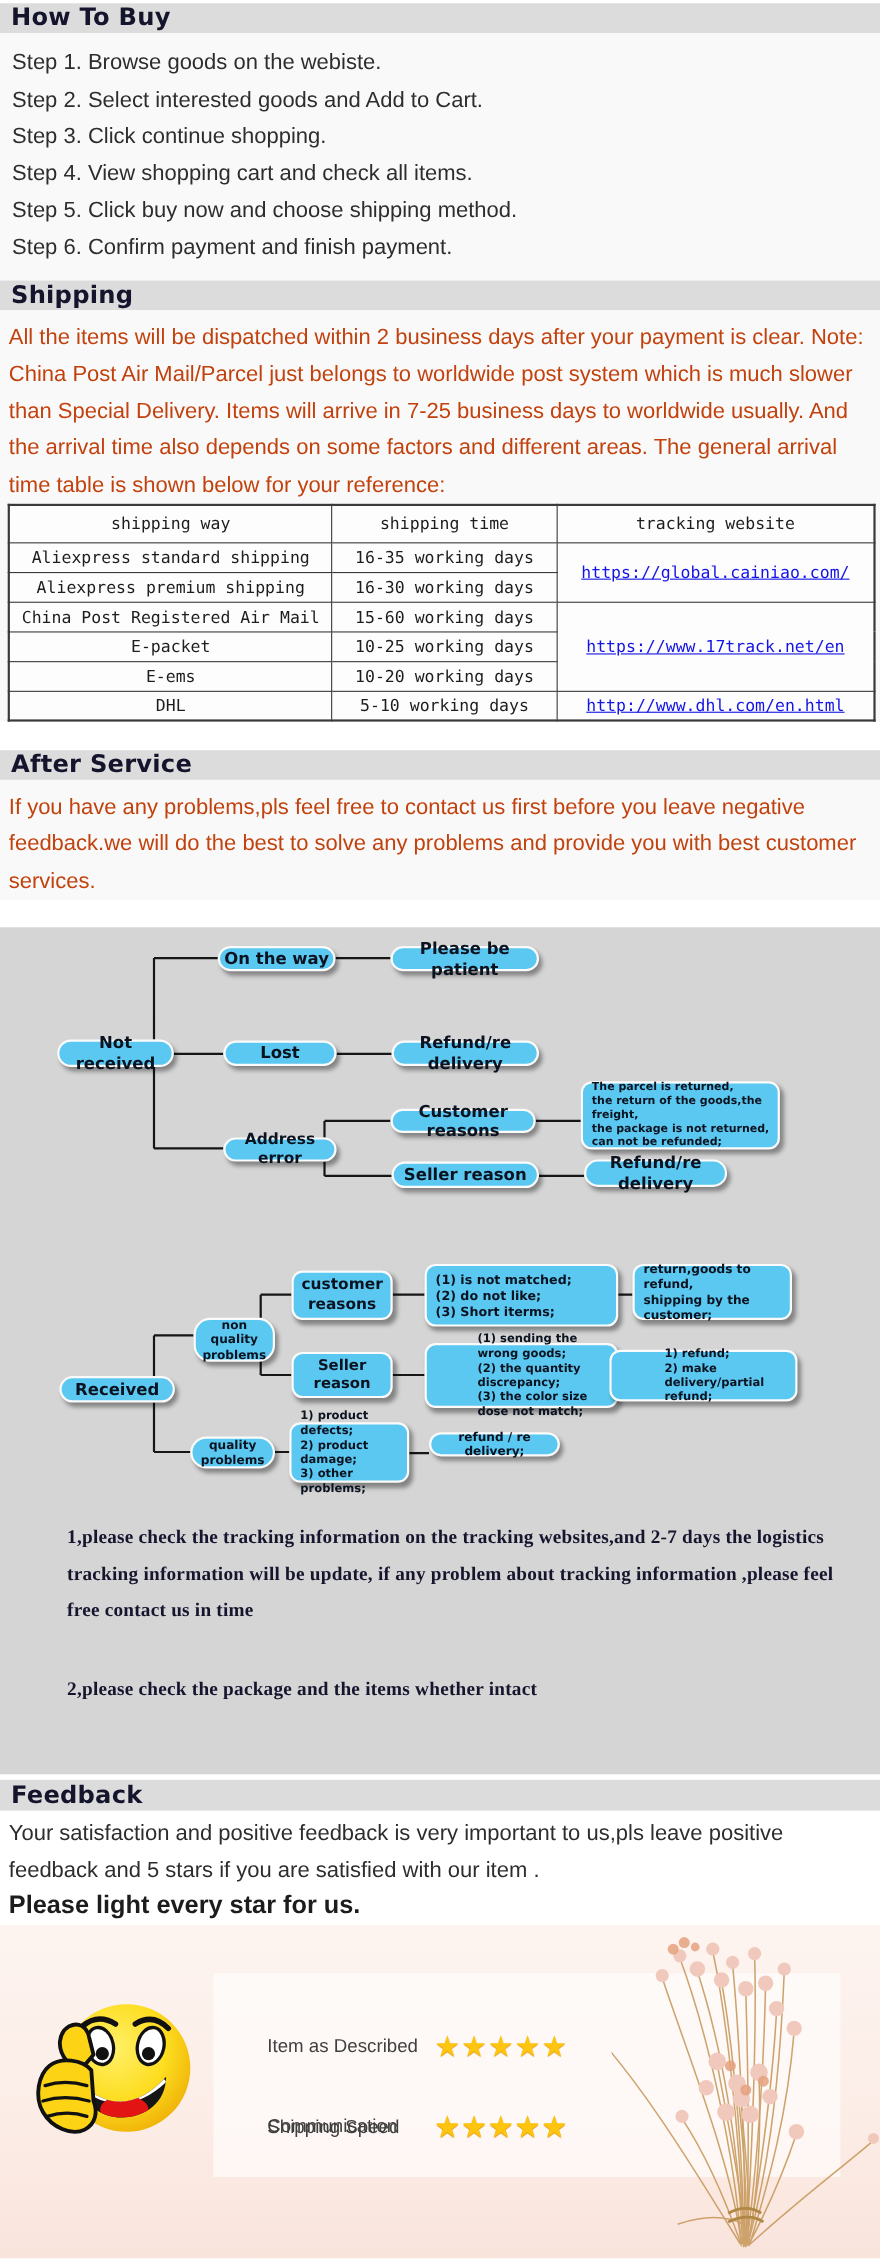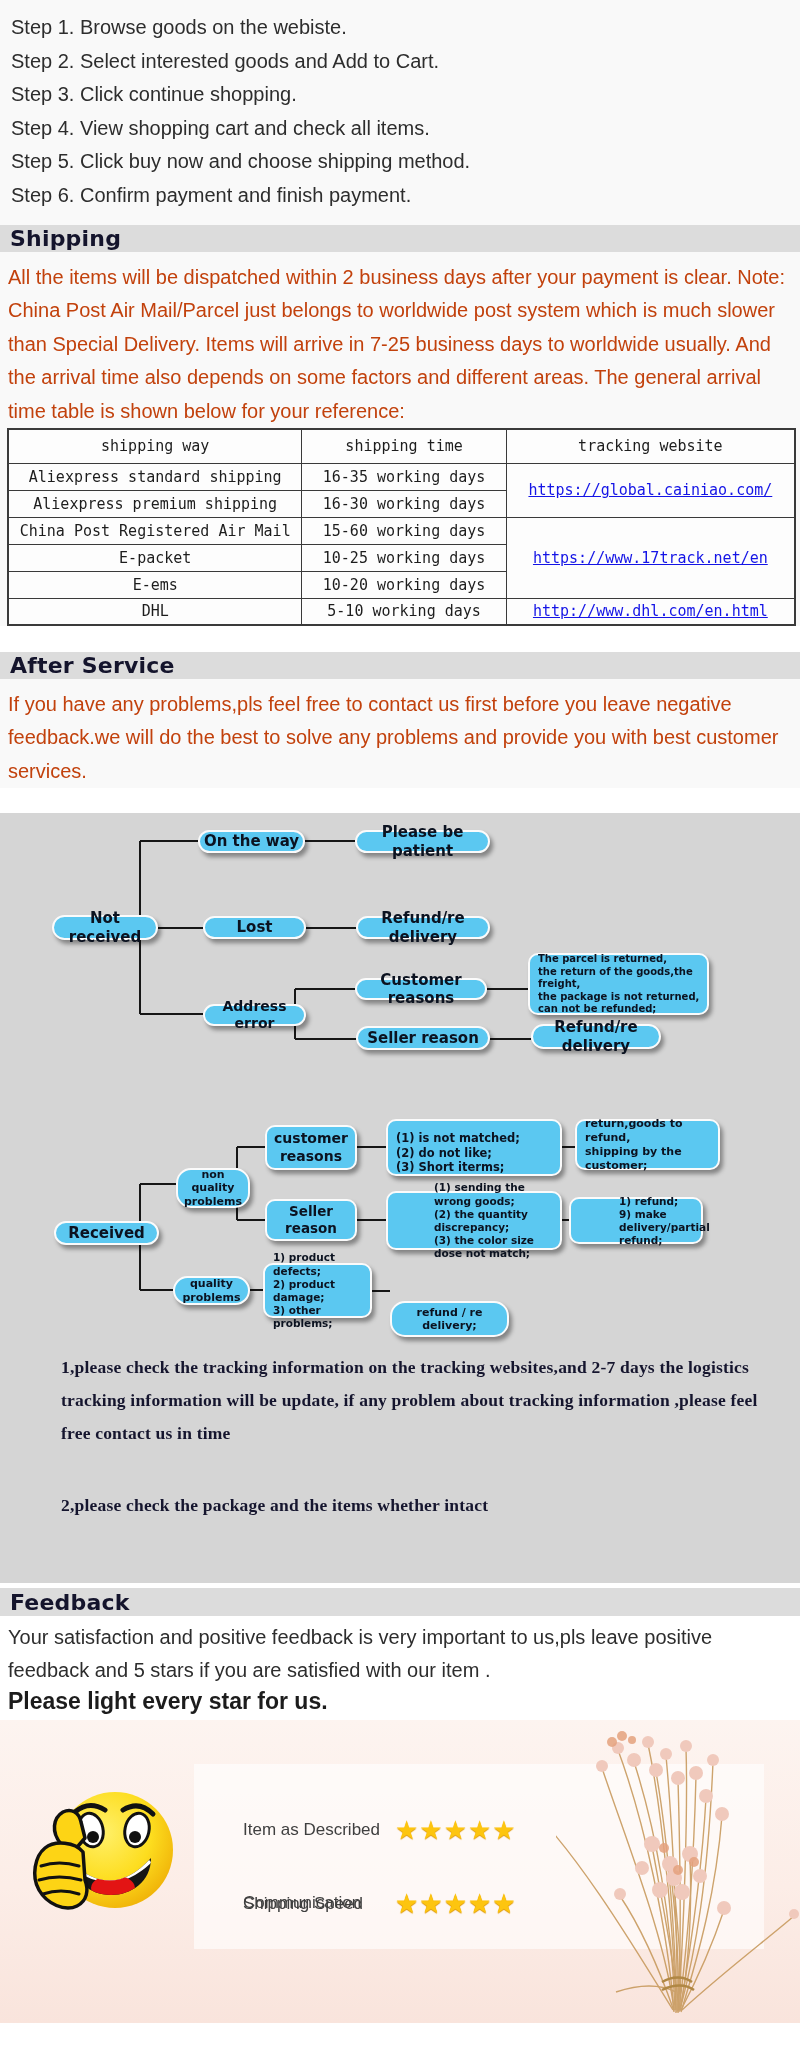--- a/index.html
+++ b/index.html
@@ -76,20 +76,21 @@
   .stars { display:flex; gap:1px; }
   .star { font-size:26px; line-height:26px; color:#fdc50f; text-shadow:0 1px 1px #de9808; }
   .smiley-svg { position:absolute; left:25px; top:62px; }
   .flowers-svg { position:absolute; left:556px; top:0; }
 </style>
 </head>
 <body>
 
 <div class="page">
 
+  <div class="sec-header howto-header">How To Buy</div>
   <div class="steps content-bg">
     <div class="step-line">Step 1. Browse goods on the webiste.</div>
     <div class="step-line">Step 2. Select interested goods and Add to Cart.</div>
     <div class="step-line">Step 3. Click continue shopping.</div>
     <div class="step-line">Step 4. View shopping cart and check all items.</div>
     <div class="step-line">Step 5. Click buy now and choose shipping method.</div>
     <div class="step-line">Step 6. Confirm payment and finish payment.</div>
   </div>
 
   <div class="sec-header">Shipping</div>
@@ -167,54 +168,54 @@
       <div>can not be refunded;</div>
     </div>
     <div class="node pill" style="left:203px;top:191px;width:103px;height:22px;font-size:14px;">Address error</div>
     <div class="node pill" style="left:356px;top:213px;width:134px;height:24px;font-size:15px;">Seller reason</div>
     <div class="node pill" style="left:531px;top:211px;width:130px;height:25px;font-size:15px;">Refund/re delivery</div>
 
     <div class="node rect" style="left:265px;top:312px;width:92px;height:45px;font-size:14px;">
       <div>customer</div>
       <div>reasons</div>
     </div>
-    <div class="node rect left-align" style="left:386px;top:306px;width:176px;height:57px;font-size:11.5px;justify-content:flex-end;">
+    <div class="node rect left-align" style="left:386px;top:306px;width:176px;height:57px;font-size:11.5px;">
       <div>(1) is not matched;</div>
       <div>(2) do not like;</div>
       <div>(3) Short iterms;</div>
     </div>
     <div class="node rect left-align" style="left:575px;top:306px;width:145px;height:51px;font-size:11px;">
       <div>return,goods to refund,</div>
       <div>shipping by the customer;</div>
     </div>
     <div class="node pill" style="left:176px;top:355px;width:74px;height:40px;font-size:11px;">
       <div>non quality</div>
       <div>problems</div>
     </div>
     <div class="node rect" style="left:265px;top:386px;width:92px;height:42px;font-size:13.5px;">Seller reason</div>
     <div class="node rect left-align" style="left:386px;top:378px;width:176px;height:59px;font-size:10.5px;padding-left:46px;">
       <div>(1) sending the wrong goods;</div>
       <div>(2) the quantity discrepancy;</div>
       <div>(3) the color size dose not match;</div>
     </div>
-    <div class="node rect left-align" style="left:569px;top:384px;width:134px;height:47px;font-size:10.5px;padding-left:48px;">
+    <div class="node rect left-align" style="left:554px;top:384px;width:171px;height:47px;font-size:10.5px;padding-left:48px;">
       <div>1) refund;</div>
-      <div>9) make delivery/partial refund;</div>
+      <div>2) make delivery/partial refund;</div>
     </div>
     <div class="node pill" style="left:54px;top:408px;width:105px;height:24px;font-size:15px;">Received</div>
     <div class="node pill" style="left:173px;top:463px;width:77px;height:29px;font-size:11px;">
       <div>quality</div>
       <div>problems</div>
     </div>
     <div class="node rect left-align" style="left:263px;top:450px;width:109px;height:55px;font-size:10.5px;">
       <div>1) product defects;</div>
       <div>2) product damage;</div>
       <div>3) other problems;</div>
     </div>
-    <div class="node pill" style="left:390px;top:488px;width:119px;height:36px;font-size:11px;">refund / re delivery;</div>
+    <div class="node pill" style="left:390px;top:459px;width:119px;height:22px;font-size:11px;">refund / re delivery;</div>
 
     <div class="fc-note" style="top:538px;">1,please check the tracking information on the tracking websites,and 2-7 days the logistics tracking information will be update, if any problem about tracking information ,please feel free contact us in time</div>
     <div class="fc-note" style="top:676px;">2,please check the package and the items whether intact</div>
   </div>
 
   <div class="sec-header feedback-header">Feedback</div>
   <p class="fb-para">Your satisfaction and positive feedback is very important to us,pls leave positive feedback and 5 stars if you are satisfied with our item .</p>
   <div class="fb-highlight">Please light every star for us.</div>
 
   <div class="banner">

